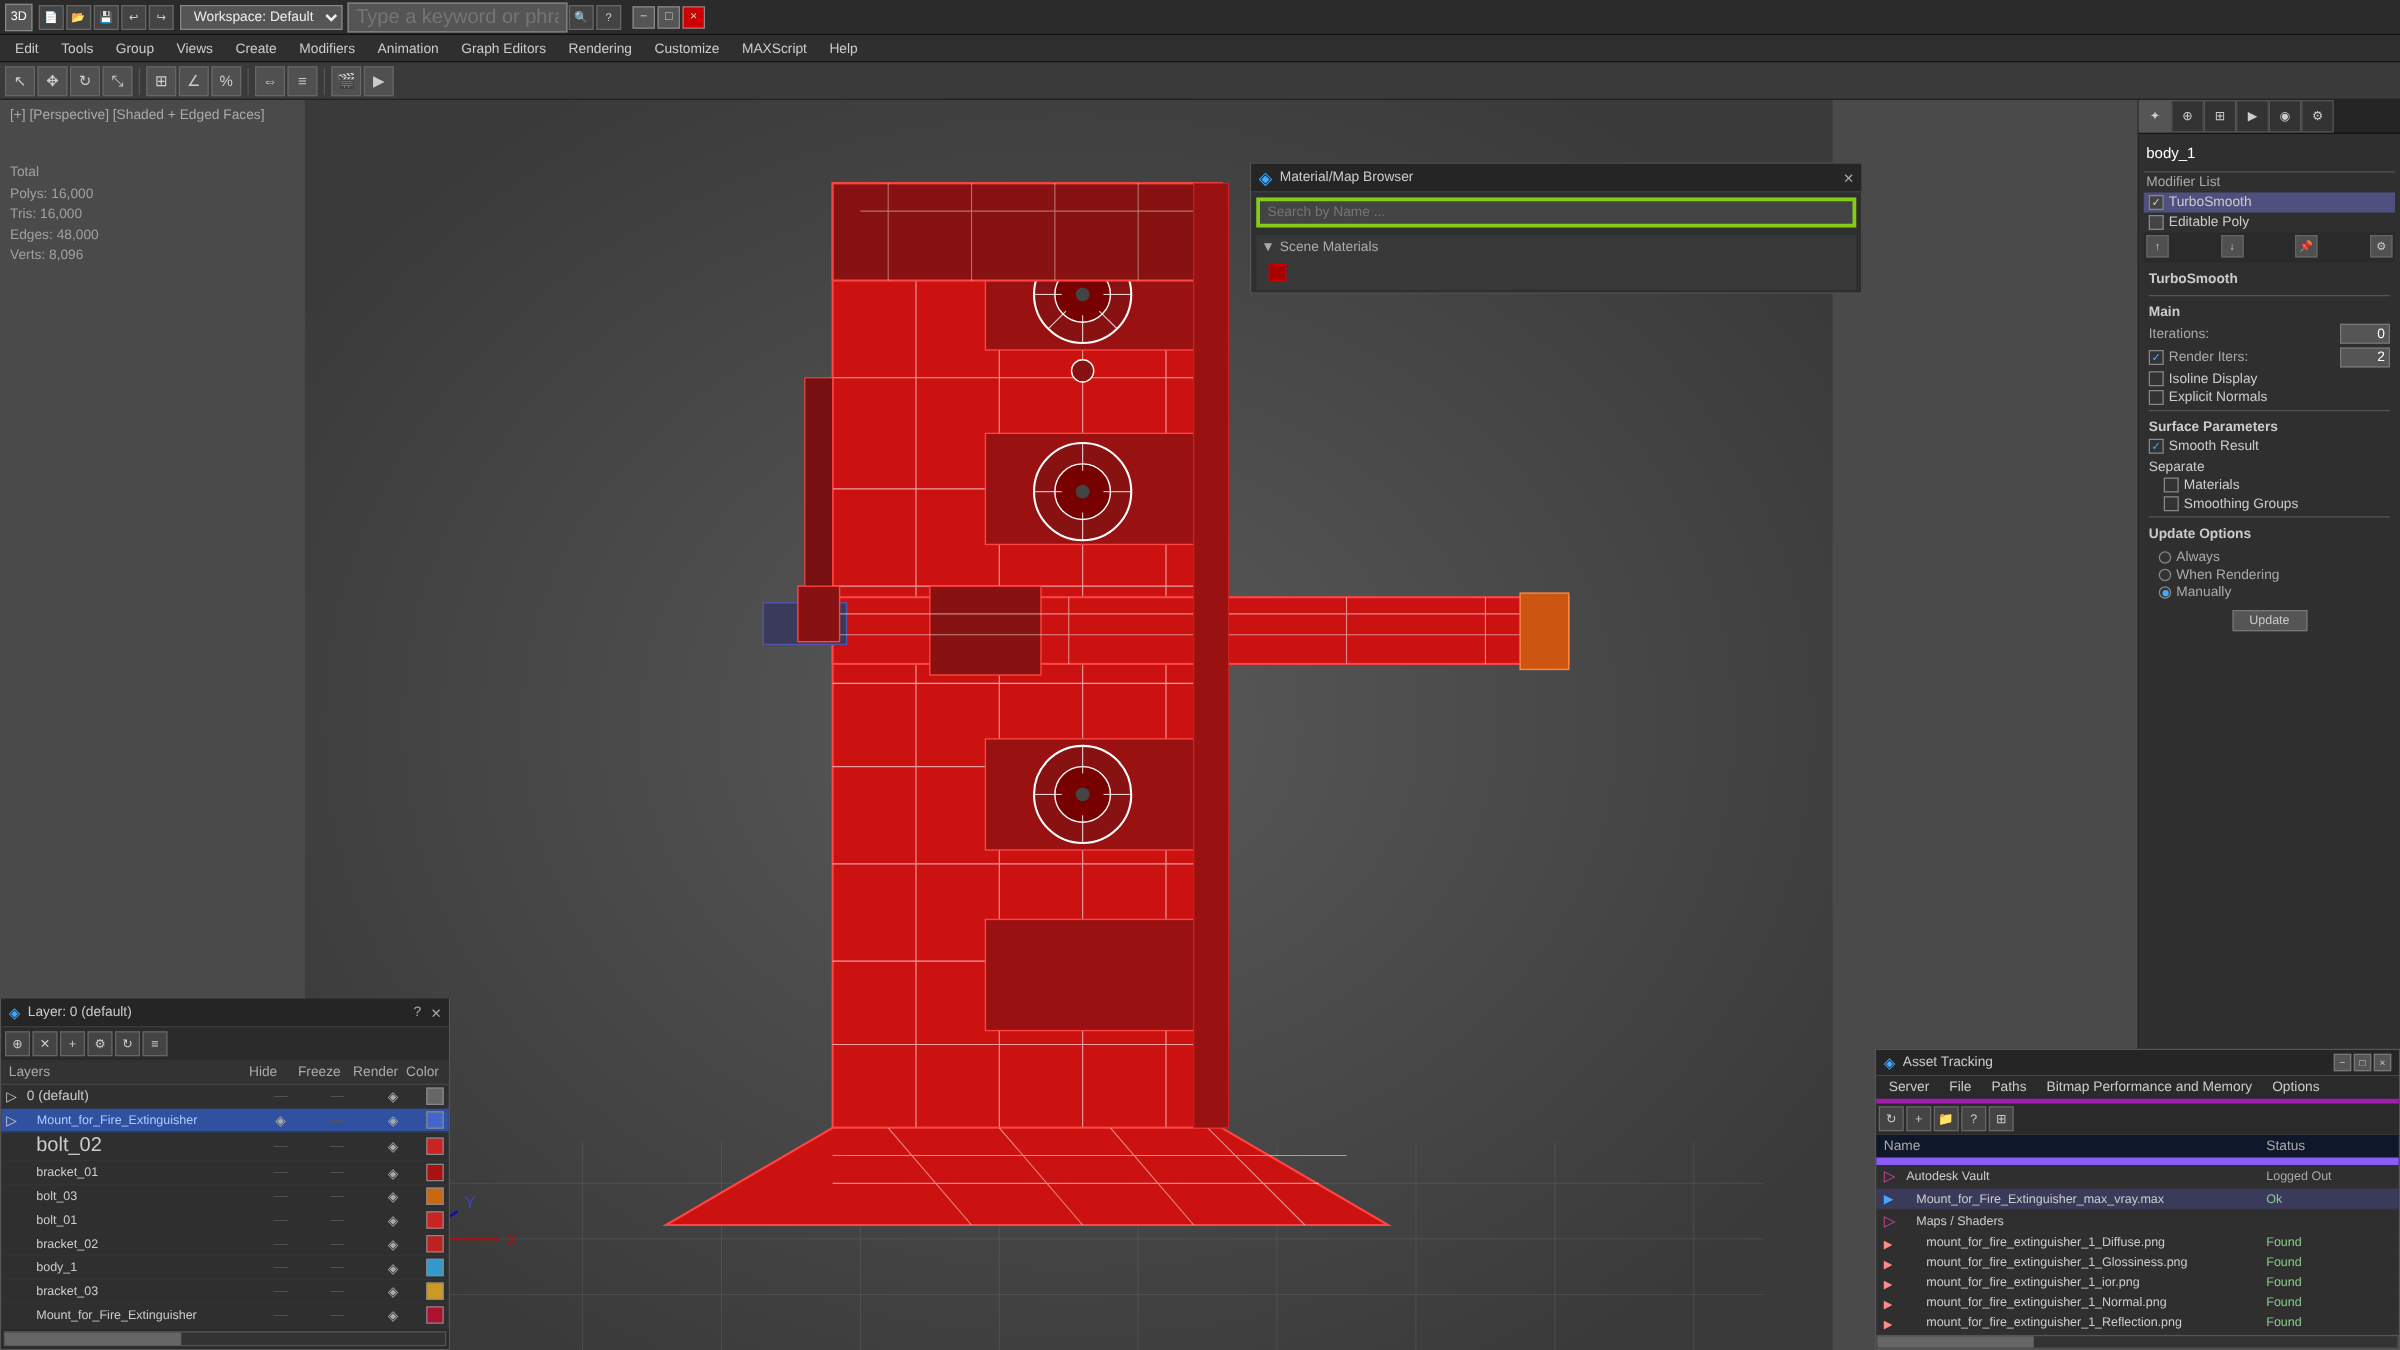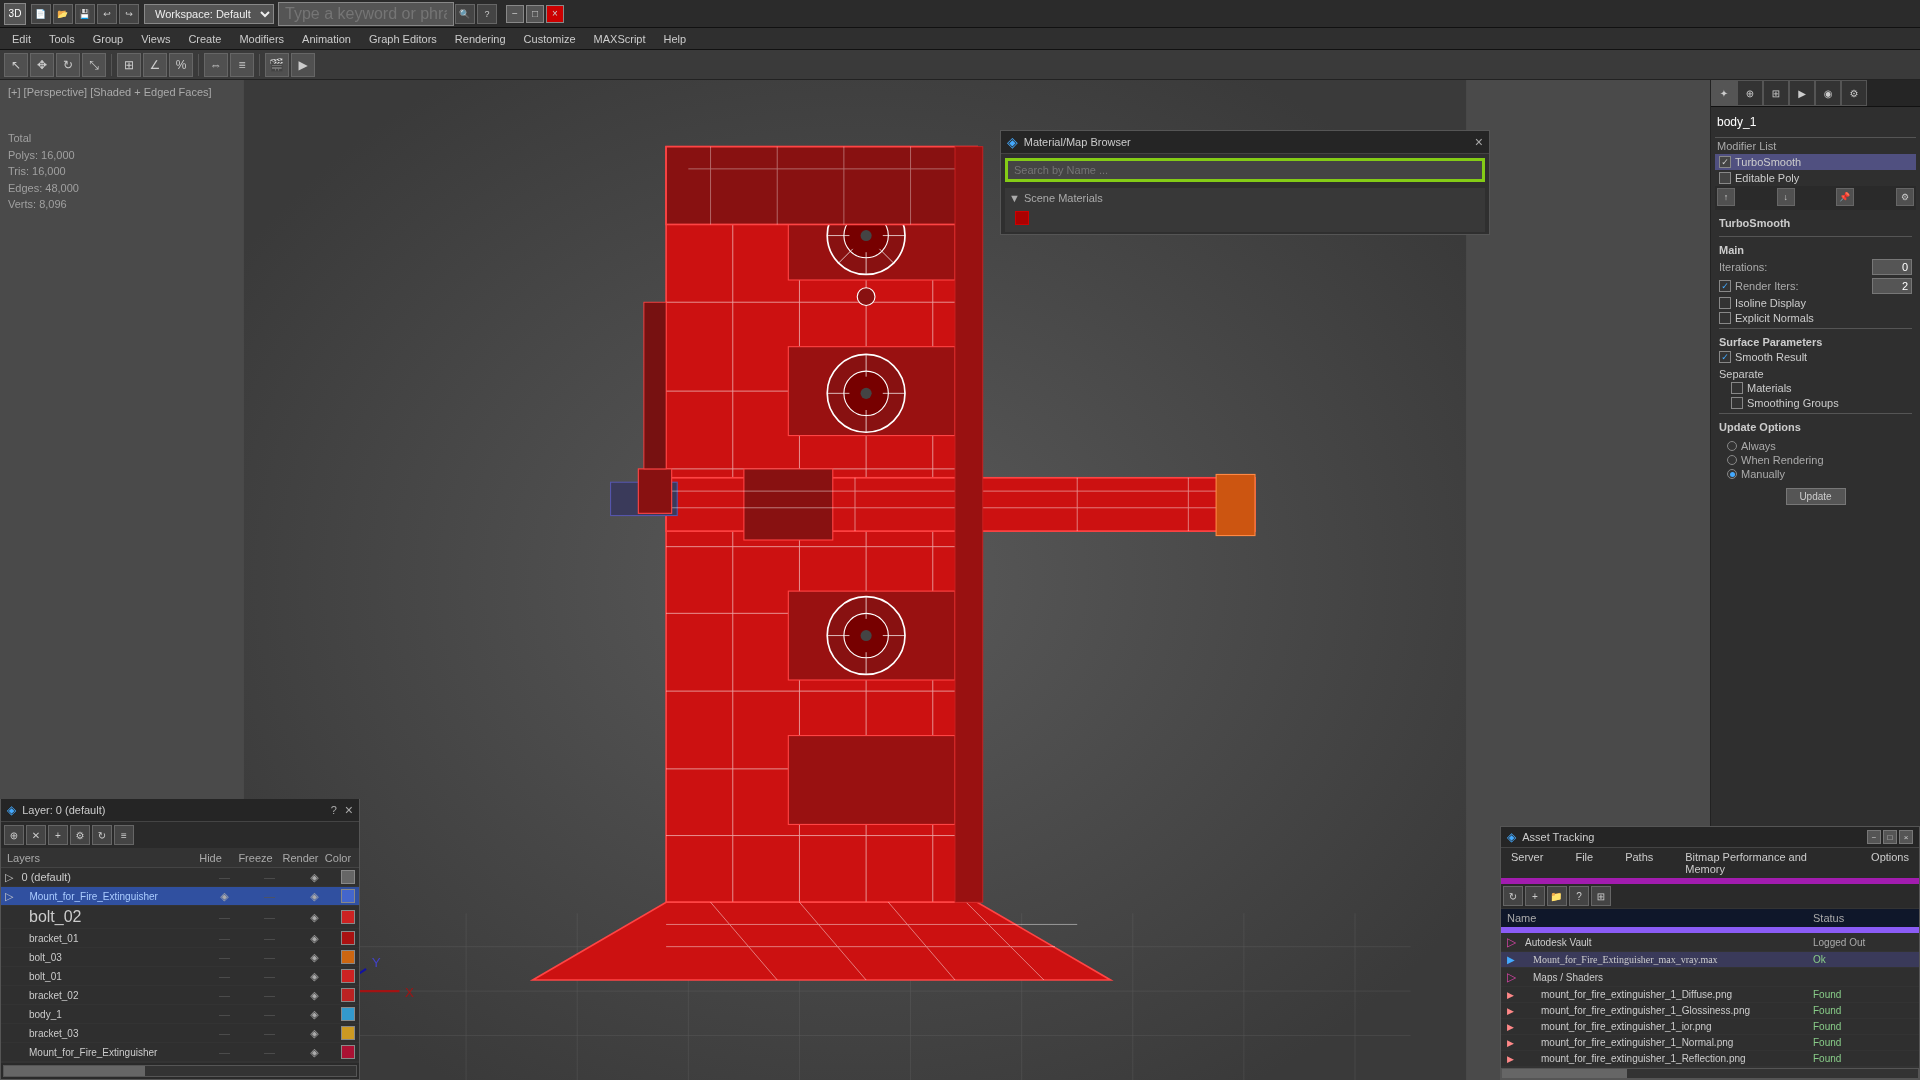--- a/index.html
+++ b/index.html
@@ -98,21 +98,21 @@
     #layers-scrollbar { display: flex; padding: 2px; background: #2a2a2a; border-top: 1px solid #333; }
     .scroll-track { flex: 1; height: 12px; background: #333; border: 1px solid #555; }
     .scroll-thumb { width: 40%; height: 100%; background: #666; }
 
     
     #asset-panel { position: absolute; bottom: 0; right: 0; width: 420px; background: #2f2f2f; border: 1px solid #555; z-index: 10; }
     #asset-title-bar { display: flex; align-items: center; background: #252525; padding: 3px 6px; border-bottom: 1px solid #444; }
     #asset-title { flex: 1; font-size: 11px; color: #ccc; }
     .asset-win-btns { display: flex; gap: 2px; }
     .asset-win-btn { width: 14px; height: 14px; background: #555; border: 1px solid #777; display: flex; align-items: center; justify-content: center; font-size: 8px; color: #ccc; cursor: pointer; }
-    #asset-menubar { display: flex; background: #2a2a2a; padding: 1px 4px; border-bottom: 6px solid #a21caf; gap: 20px; }
+    #asset-menubar { display: flex; background: #2a2a2a; padding: 1px 4px; border-bottom: 4px solid #a21caf; gap: 4px; }
     .asset-menu { font-size: 11px; color: #ccc; padding: 2px 6px; cursor: pointer; }
     #asset-toolbar2 { display: flex; align-items: center; padding: 2px; gap: 2px; background: #2a2a2a; border-bottom: 1px solid #333; }
     .at-btn { width: 20px; height: 20px; background: #444; border: 1px solid #666; display: flex; align-items: center; justify-content: center; cursor: pointer; font-size: 10px; color: #ccc; }
     #asset-header { display: flex; align-items: center; background: #0f172a; padding: 3px 6px; border-bottom: 6px solid #8b5cf6; font-size: 11px; color: #aaa; }
     .ah-name { flex: 1; }
     .ah-status { width: 100px; }
     .asset-row { display: flex; align-items: center; padding: 2px 6px; font-size: 11px; color: #ccc; border-bottom: 1px solid #333; }
     .asset-row.selected { background: #3a3a5a; }
     .asset-icon { width: 14px; height: 14px; margin-right: 4px; flex-shrink: 0; }
     .folder-icon { color: #d4a; font-size: 12px; }
@@ -579,21 +579,21 @@
     <span class="ah-status">Status</span>
   </div>
 
   <div class="asset-row">
     <span class="asset-icon folder-icon">▷</span>
     <span class="asset-name">Autodesk Vault</span>
     <span class="asset-status logout">Logged Out</span>
   </div>
   <div class="asset-row selected">
     <span style="width:14px; margin-right:4px; color:#4af; font-size:10px;">▶</span>
-    <span class="asset-name" style="padding-left:8px;font-family:Liberation Serif, serif;">Mount_for_Fire_Extinguisher_max_vray.max</span>
+    <span class="asset-name" style="padding-left:8px;">Mount_for_Fire_Extinguisher_max_vray.max</span>
     <span class="asset-status">Ok</span>
   </div>
   <div class="asset-row">
     <span class="asset-icon folder-icon">▷</span>
     <span class="asset-name" style="padding-left:8px;">Maps / Shaders</span>
     <span class="asset-status"></span>
   </div>
   <div class="asset-row">
     <span style="width:14px;margin-right:4px;color:#f88;font-size:9px;">▶</span>
     <span class="asset-name" style="padding-left:16px;">mount_for_fire_extinguisher_1_Diffuse.png</span>

